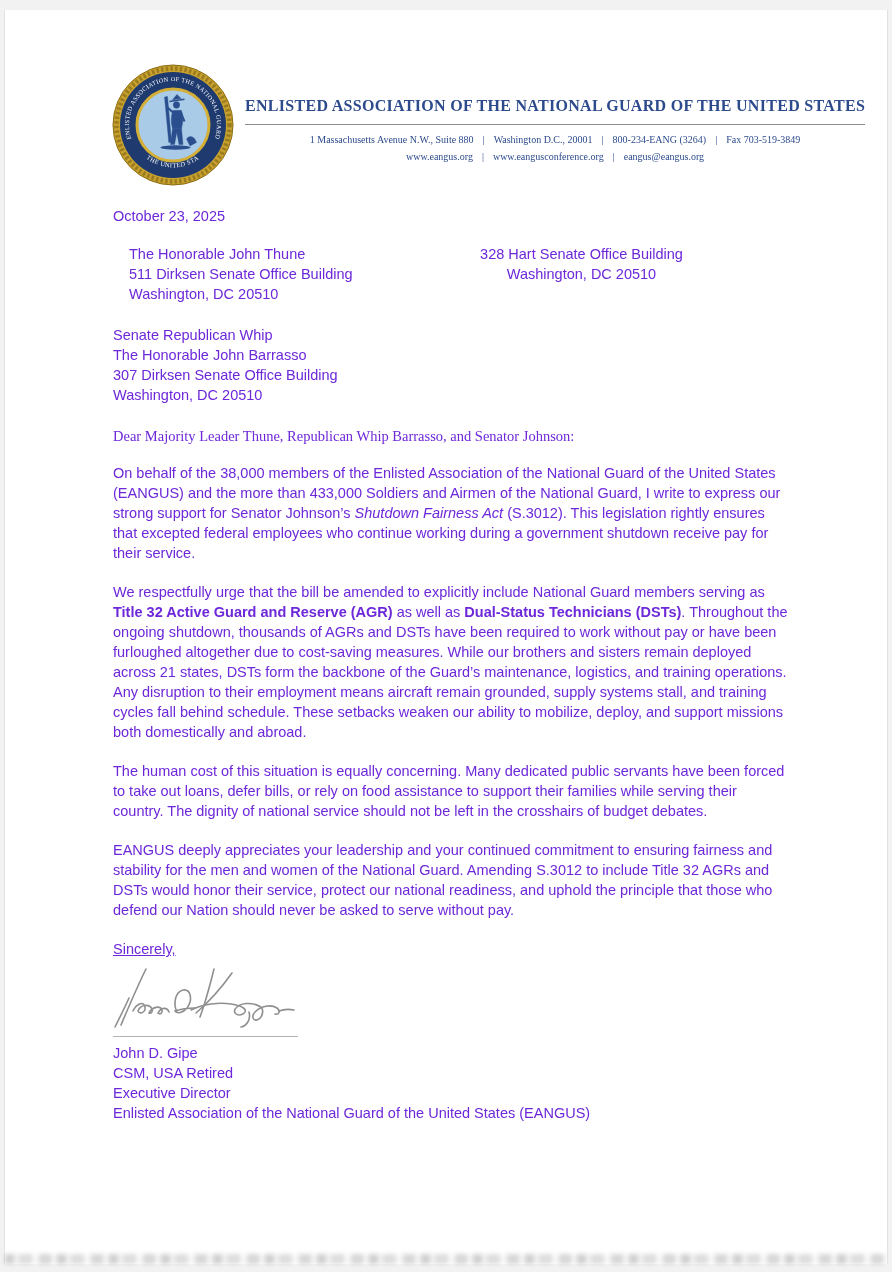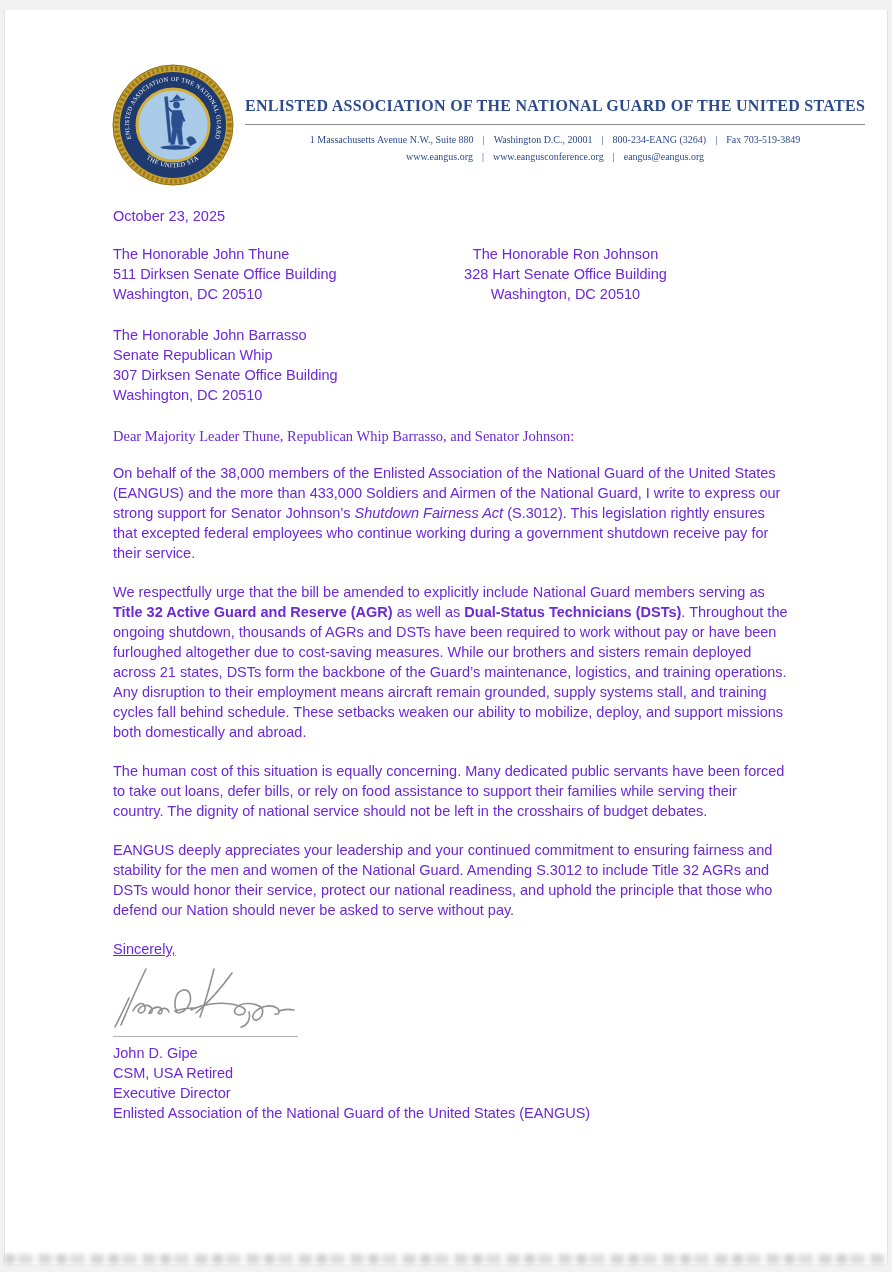--- a/index.html
+++ b/index.html
@@ -36,21 +36,21 @@
   }
   .contact-line.second{margin-top:1px;}
   .contact-line .sep{padding:0 9px;color:#2c4a8c;}
 
   
   .letter-body{
     padding:19px 96px 0 108px;
     font-size:14.5px;line-height:20px;color:#6d28d9;
   }
   .date-line{margin-bottom:18px;}
-  .recipient-row{display:flex;margin-bottom:21px;}
+  .recipient-row{display:flex;margin-bottom:21px;margin-left:16px;}
   .rec-left{width:325px;}
   .rec-right{width:255px;text-align:center;}
   .recipient-block{margin-bottom:21px;}
   .salutation{margin-bottom:17px;font-family:Liberation Serif, serif;}
   p.body-par{margin:0 0 19px 0;}
   .b{font-weight:700;}
   .i{font-style:italic;}
   .closing{margin:0 0 6px 0;text-decoration:underline;}
   .sig-wrap{width:185px;}
   .sig-line{border-top:1px solid #b3b3b3;margin-top:2px;}
@@ -108,29 +108,28 @@
 
     <div class="date-line">October 23, 2025</div>
 
     <div class="recipient-row">
       <div class="rec-left">
           <div>The Honorable John Thune</div>
           <div>511 Dirksen Senate Office Building</div>
           <div>Washington, DC 20510</div>
         </div>
       <div class="rec-right">
-          <div>The Honorable Ron Johnson</div>
           <div>328 Hart Senate Office Building</div>
           <div>Washington, DC 20510</div>
         </div>
     </div>
 
     <div class="recipient-block">
+        <div>Senate Republican Whip</div>
         <div>The Honorable John Barrasso</div>
-        <div>Senate Republican Whip</div>
         <div>307 Dirksen Senate Office Building</div>
         <div>Washington, DC 20510</div>
       </div>
 
     <div class="salutation">Dear Majority Leader Thune, Republican Whip Barrasso, and Senator Johnson:</div>
 
     <p class="body-par"><span>On behalf of the 38,000 members of the Enlisted Association of the National Guard of the United States (EANGUS) and the more than 433,000 Soldiers and Airmen of the National Guard, I write to express our strong support for Senator Johnson’s </span><span class="i">Shutdown Fairness Act</span><span> (S.3012). This legislation rightly ensures that excepted federal employees who continue working during a government shutdown receive pay for their service.</span></p>
     <p class="body-par"><span>We respectfully urge that the bill be amended to explicitly include National Guard members serving as </span><span class="b">Title 32 Active Guard and Reserve (AGR)</span><span> as well as </span><span class="b">Dual-Status Technicians (DSTs)</span><span>. Throughout the ongoing shutdown, thousands of AGRs and DSTs have been required to work without pay or have been furloughed altogether due to cost-saving measures. While our brothers and sisters remain deployed across 21 states, DSTs form the backbone of the Guard’s maintenance, logistics, and training operations. Any disruption to their employment means aircraft remain grounded, supply systems stall, and training cycles fall behind schedule. These setbacks weaken our ability to mobilize, deploy, and support missions both domestically and abroad.</span></p>
     <p class="body-par"><span>The human cost of this situation is equally concerning. Many dedicated public servants have been forced to take out loans, defer bills, or rely on food assistance to support their families while serving their country. The dignity of national service should not be left in the crosshairs of budget debates.</span></p>
     <p class="body-par"><span>EANGUS deeply appreciates your leadership and your continued commitment to ensuring fairness and stability for the men and women of the National Guard. Amending S.3012 to include Title 32 AGRs and DSTs would honor their service, protect our national readiness, and uphold the principle that those who defend our Nation should never be asked to serve without pay.</span></p>

